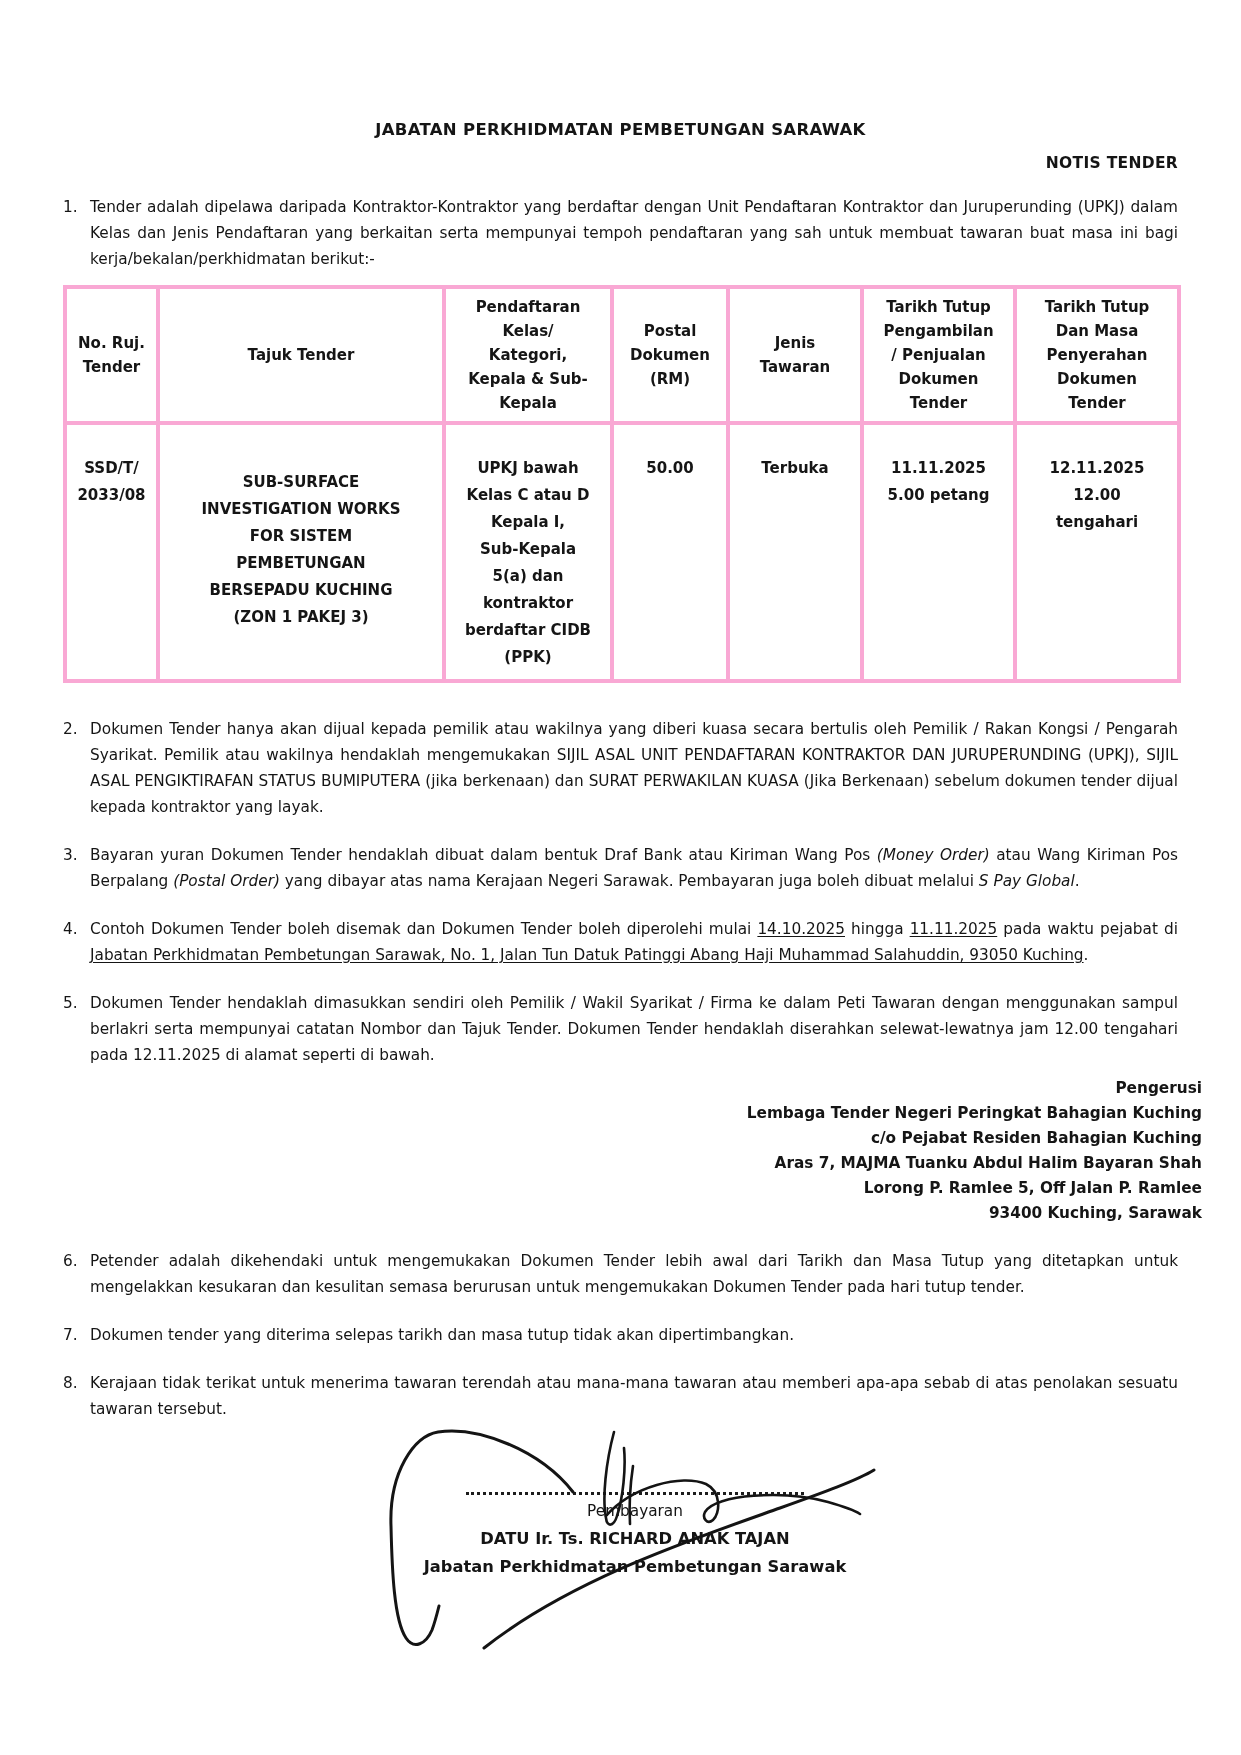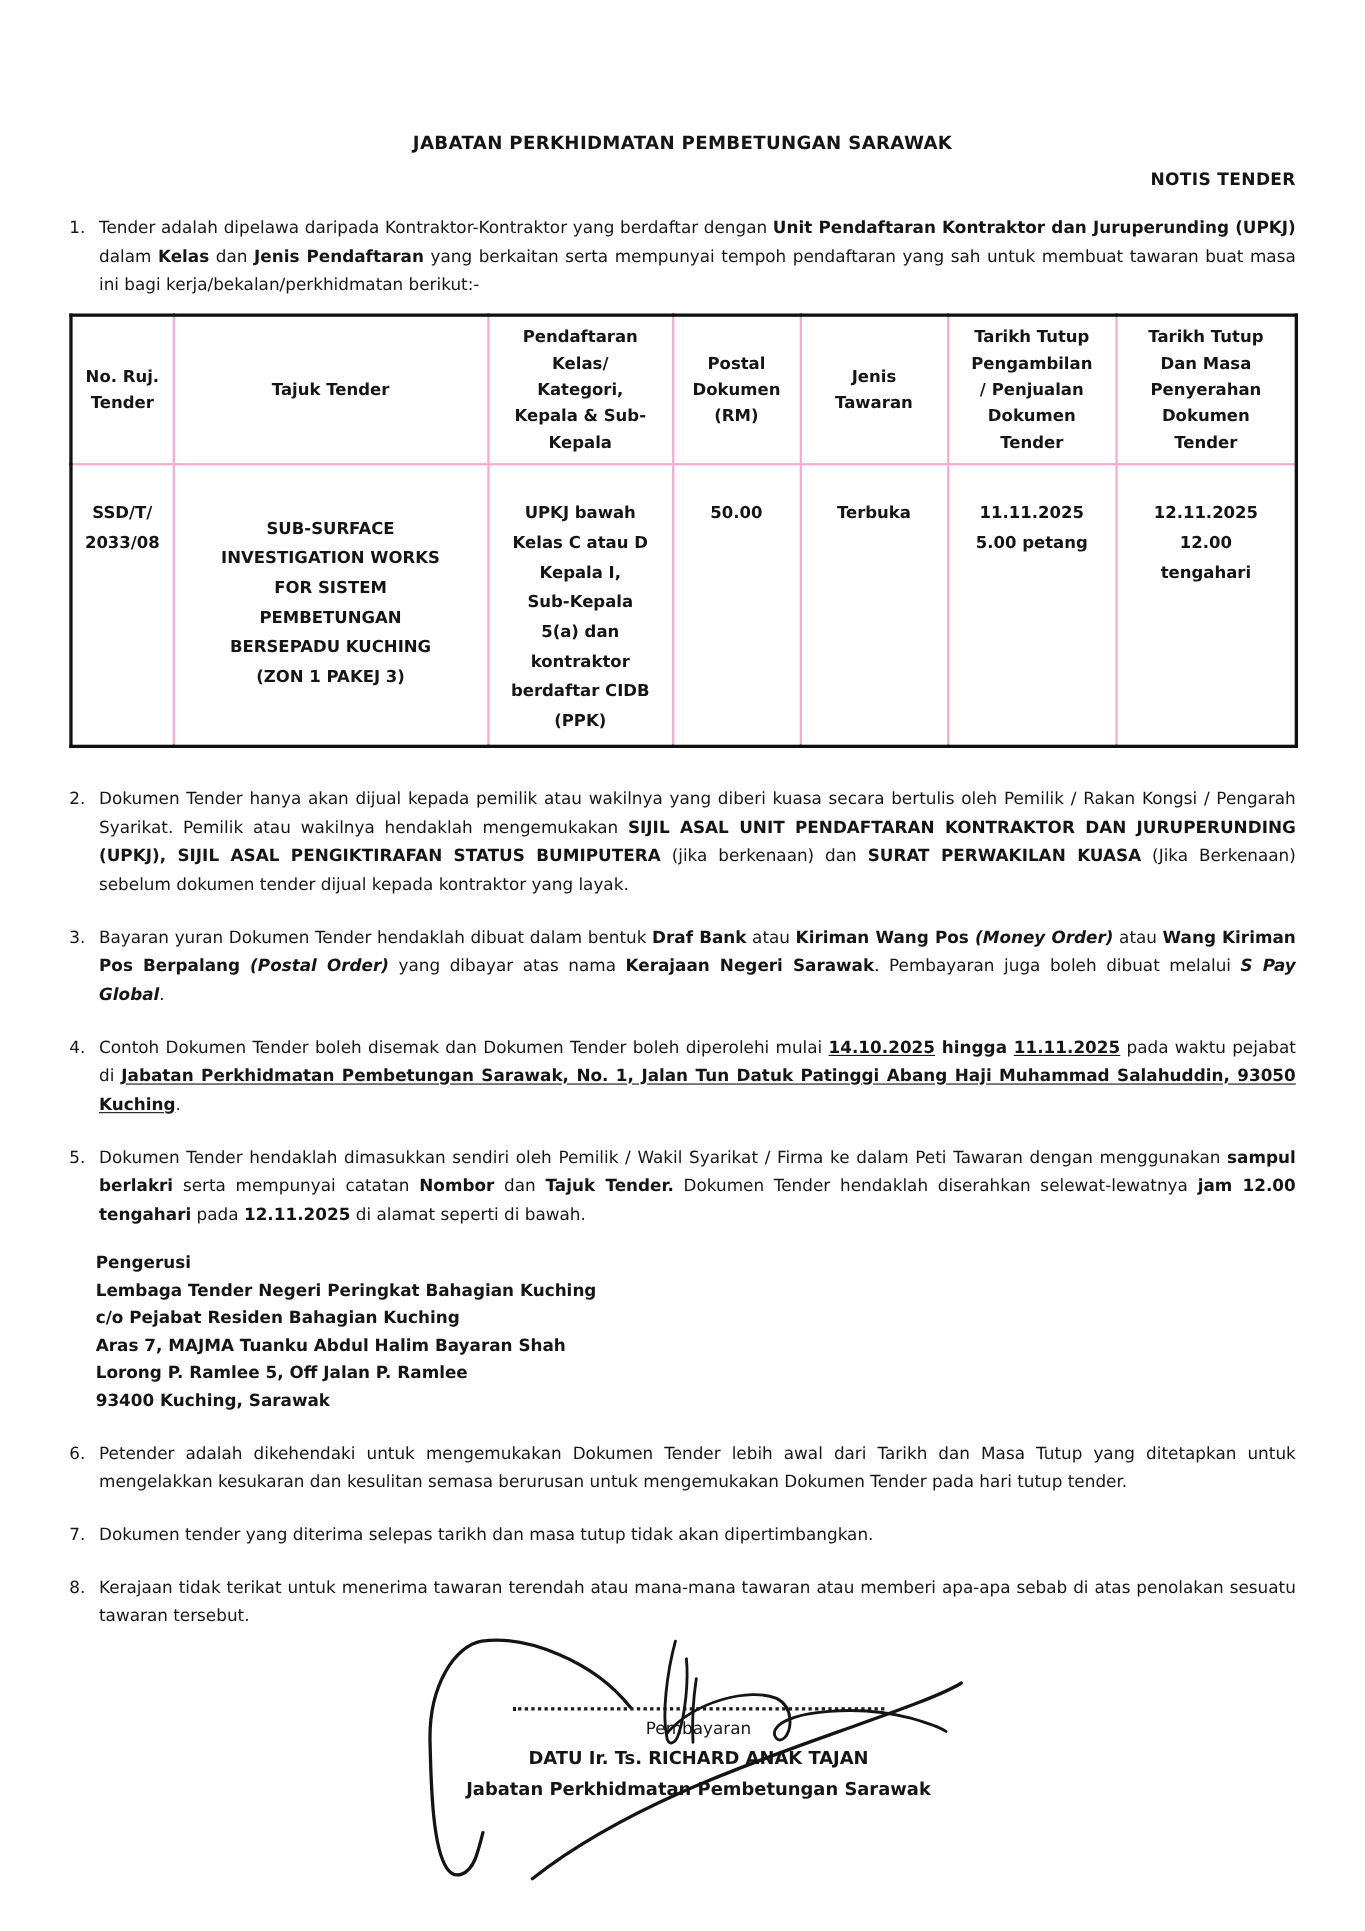--- a/index.html
+++ b/index.html
@@ -16,47 +16,47 @@
   .doc-title {
     text-align: center; font-weight: 700; font-size: 16.5px; letter-spacing: 0.3px;
   }
   .doc-subtitle {
     text-align: right; font-weight: 700; font-size: 15.5px; margin-top: 15px; letter-spacing: 0.3px;
   }
 
   .clause { display: flex; font-size: 15.3px; line-height: 26px; margin-top: 22px; }
   .clause .num { width: 27px; flex: 0 0 27px; }
   .clause .txt { flex: 1; text-align: justify; }
-  .f-b { font-weight: 700; }
+  .f-b { font-weight: 400; }
   .f-i { font-style: italic; }
   .f-u { text-decoration: underline; text-underline-offset: 2px; }
 
   table.tender {
     border-collapse: collapse; table-layout: fixed;
     width: 1114px; margin-top: 13px;
     border: 3px solid #111;
   }
   table.tender th, table.tender td {
-    border: 2px solid #f9a8d4;
+    border: 4px solid #f9a8d4;
     white-space: pre-line;
     text-align: center;
     font-weight: 700;
     font-size: 15px;
   }
   table.tender th { height: 135px; vertical-align: middle; line-height: 24px; padding: 6px 3px; }
   table.tender td { height: 220px; vertical-align: top; line-height: 27px; padding: 30px 4px 8px 4px; }
   table.tender td.tajuk { padding-top: 44px; margin-left: 20px; }
   .cw0 { width: 93px; } .cw1 { width: 286px; } .cw2 { width: 168px; }
   .cw3 { width: 116px; } .cw4 { width: 134px; } .cw5 { width: 153px; } .cw6 { width: 164px; }
 
   .clause.after-table { margin-top: 33px; }
 
   .address-block {
-    text-align: left; font-weight: 700; font-size: 15.3px; line-height: 25px;
-    margin-top: 19px; transform: translateX(24px);
+    text-align: right; font-weight: 700; font-size: 15.3px; line-height: 25px;
+    margin-top: 8px; transform: translateX(24px);
   }
 
   .sig-block {
     position: relative;
     width: 560px;
     margin: 22px 0 0 292px;
     text-align: center;
   }
   .sig-svg { position: absolute; left: 5px; top: -16px; width: 560px; height: 235px; pointer-events: none; }
   .sig-spacer { height: 48px; }

